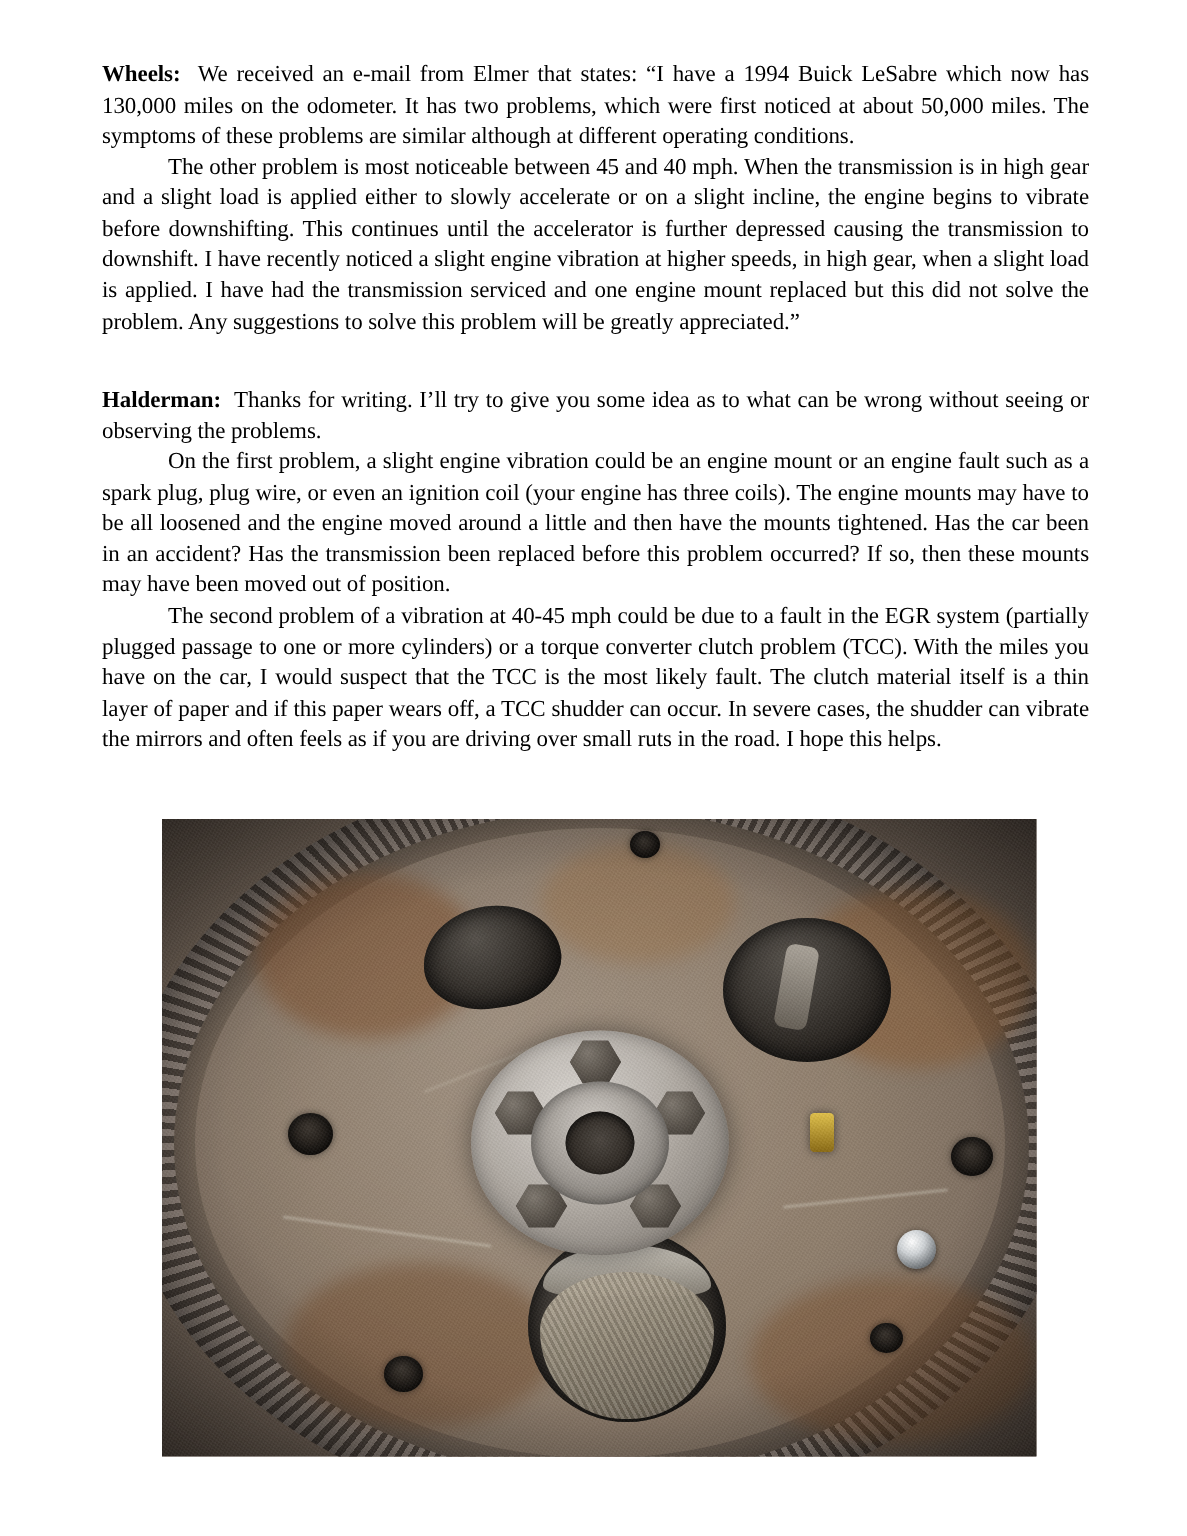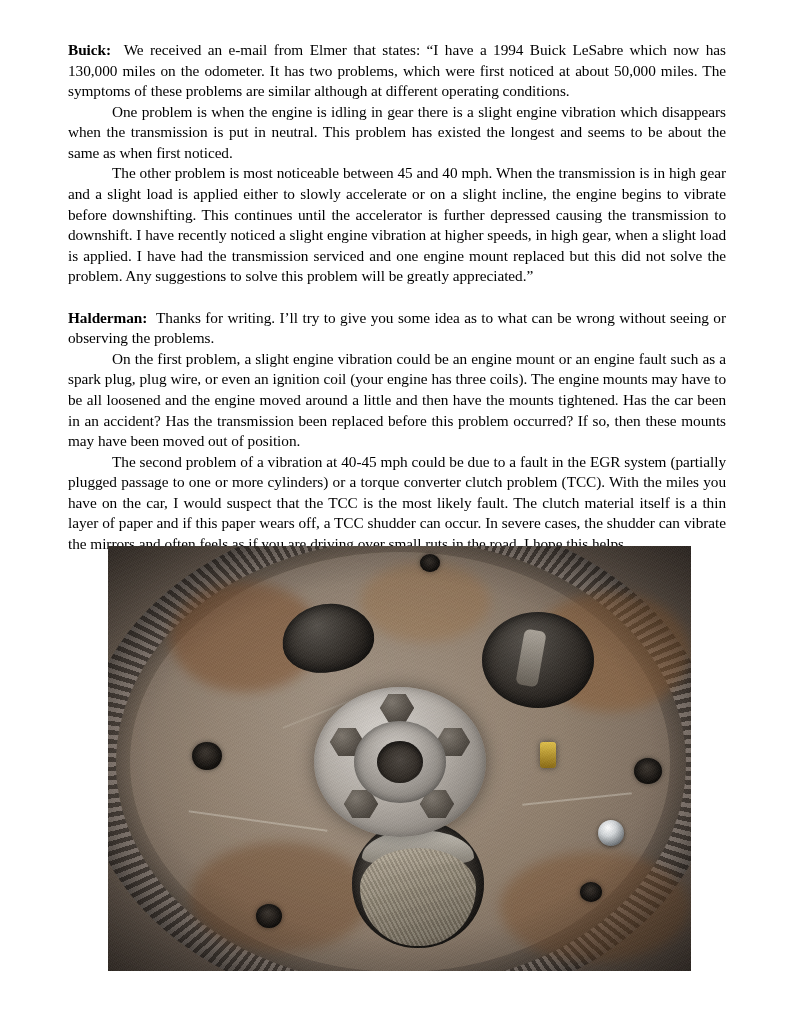--- a/index.html
+++ b/index.html
@@ -28,21 +28,21 @@
     width: 658px;
   }
   .para {
     font-size: 15.3px;
     line-height: 1.345;
     text-align: justify;
     margin: 0;
     letter-spacing: -0.05px;
   }
   .para.indent { text-indent: 44px; }
-  .para.gap-before { margin-top: 21px; }
+  .para.gap-before { margin-top: 32px; }
   .lead {
     font-weight: bold;
   }
   .figure-wrap {
     position: absolute;
     left: 108px;
     top: 546px;
     width: 583px;
     height: 425px;
   }
@@ -244,22 +244,21 @@
   }
 </style>
 </head>
 <body>
 
 <div class="page">
 
   <div class="content">
 
     <div>
-      <p class="para"><span class="lead">Buick:</span>&nbsp; <span>We received an e-mail from Elmer that states: “I have a 1994 Buick LeSabre which now has 130,000 miles on the odometer.  It has two problems, which were first noticed at about 50,000 miles.  The symptoms of these problems are similar although at different operating conditions.</span></p>
-      <p class="para indent"><span>One problem is when the engine is idling in gear there is a slight engine vibration which disappears when the transmission is put in neutral.  This problem has existed the longest and seems to be about the same as when first noticed.</span></p>
+      <p class="para"><span class="lead">Wheels:</span>&nbsp; <span>We received an e-mail from Elmer that states: “I have a 1994 Buick LeSabre which now has 130,000 miles on the odometer.  It has two problems, which were first noticed at about 50,000 miles.  The symptoms of these problems are similar although at different operating conditions.</span></p>
       <p class="para indent"><span>The other problem is most noticeable between 45 and 40 mph.  When the transmission is in high gear and a slight load is applied either to slowly accelerate or on a slight incline, the engine begins to vibrate before downshifting.  This continues until the accelerator is further depressed causing the transmission to downshift.  I have recently noticed a slight engine vibration at higher speeds, in high gear, when a slight load is applied.  I have had the transmission serviced and one engine mount replaced but this did not solve the problem.  Any suggestions to solve this problem will be greatly appreciated.”</span></p>
     </div>
 
     <div>
       <p class="para gap-before"><span class="lead">Halderman:</span>&nbsp; <span>Thanks for writing.  I’ll try to give you some idea as to what can be wrong without seeing or observing the problems.</span></p>
       <p class="para indent"><span>On the first problem, a slight engine vibration could be an engine mount or an engine fault such as a spark plug, plug wire, or even an ignition coil (your engine has three coils).  The engine mounts may have to be all loosened and the engine moved around a little and then have the mounts tightened.  Has the car been in an accident?  Has the transmission been replaced before this problem occurred?  If so, then these mounts may have been moved out of position.</span></p>
       <p class="para indent"><span>The second problem of a vibration at 40-45 mph could be due to a fault in the EGR system (partially plugged passage to one or more cylinders) or a torque converter clutch problem (TCC).  With the miles you have on the car, I would suspect that the TCC is the most likely fault.  The clutch material itself is a thin layer of paper and if this paper wears off, a TCC shudder can occur.  In severe cases, the shudder can vibrate the mirrors and often feels as if you are driving over small ruts in the road.  I hope this helps.</span></p>
     </div>
 
   </div>

